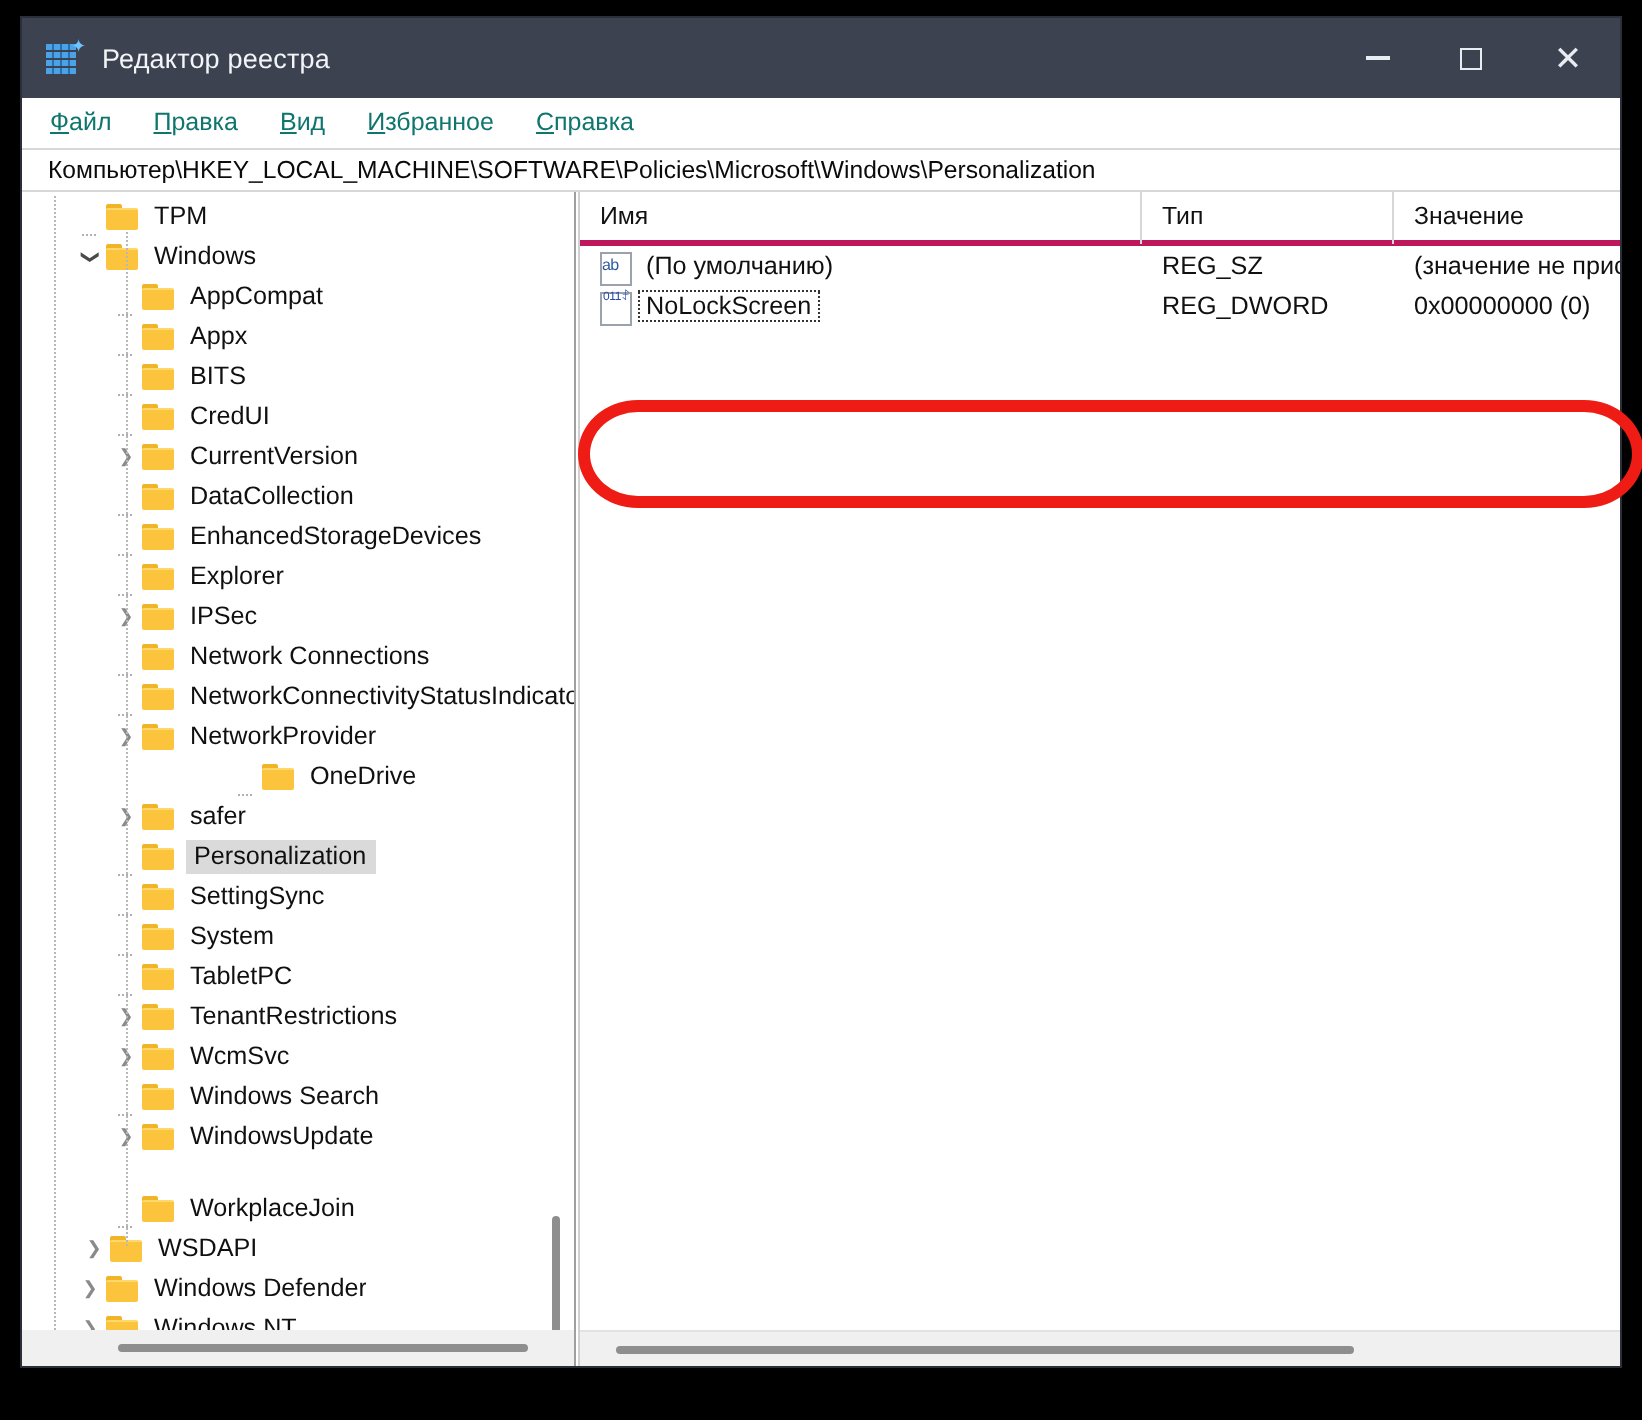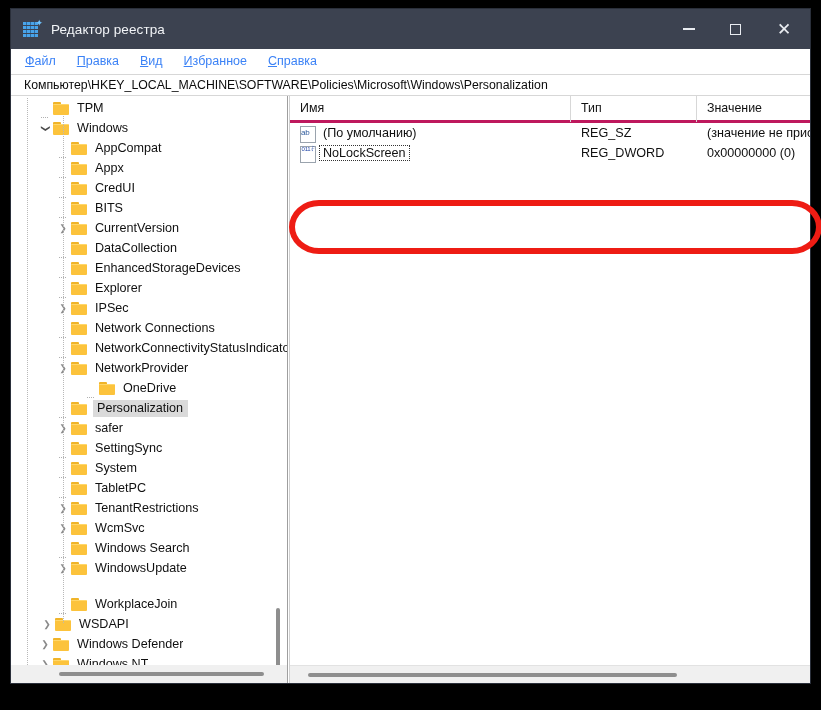--- a/index.html
+++ b/index.html
@@ -66,21 +66,21 @@
 
   
   #menubar {
     height: 25px; min-height: 25px;
     background: #ffffff;
     display: flex; align-items: center;
     padding-left: 14px;
     border-bottom: 1px solid #ffffff;
   }
   .menu-item {
-    font-size: 12.5px; color: #3b82f6;
+    font-size: 12.5px; color: #0f766e;
     margin-right: 21px; white-space: nowrap;
   }
   .menu-item .ak { text-decoration: underline; }
 
   
   #addressbar {
     height: 22px; min-height: 22px;
     background: #ffffff;
     border-top: 1px solid #d7d7d7;
     border-bottom: 1px solid #d7d7d7;
@@ -329,28 +329,28 @@
               <div class="lbl">AppCompat</div>
             </div>
             <div class="tnode" style="padding-left: 44px;">
               <div class="dash"></div>
               <div class="folder"></div>
               <div class="lbl">Appx</div>
             </div>
             <div class="tnode" style="padding-left: 44px;">
               <div class="dash"></div>
               <div class="folder"></div>
+              <div class="lbl">BITS</div>
+            </div>
+            <div class="tnode" style="padding-left: 44px;">
+              <div class="dash"></div>
+              <div class="folder"></div>
               <div class="lbl">CredUI</div>
             </div>
             <div class="tnode" style="padding-left: 44px;">
-              <div class="dash"></div>
-              <div class="folder"></div>
-              <div class="lbl">BITS</div>
-            </div>
-            <div class="tnode" style="padding-left: 44px;">
               <div class="chev">❯</div>
               <div class="folder"></div>
               <div class="lbl">CurrentVersion</div>
             </div>
             <div class="tnode" style="padding-left: 44px;">
               <div class="dash"></div>
               <div class="folder"></div>
               <div class="lbl">DataCollection</div>
             </div>
             <div class="tnode" style="padding-left: 44px;">
@@ -376,34 +376,34 @@
             <div class="tnode" style="padding-left: 44px;">
               <div class="dash"></div>
               <div class="folder"></div>
               <div class="lbl">NetworkConnectivityStatusIndicator</div>
             </div>
             <div class="tnode" style="padding-left: 44px;">
               <div class="chev">❯</div>
               <div class="folder"></div>
               <div class="lbl">NetworkProvider</div>
             </div>
-            <div class="tnode" style="padding-left: 72px;">
+            <div class="tnode" style="padding-left: 72px; margin-left: 32px;">
               <div class="dash"></div>
               <div class="folder"></div>
               <div class="lbl">OneDrive</div>
             </div>
+            <div class="tnode" style="padding-left: 44px;">
+              <div class="chev">❯</div>
+              <div class="folder"></div>
+              <div class="lbl">safer</div>
+            </div>
             <div class="tnode sel" style="padding-left: 44px;">
               <div class="dash"></div>
               <div class="folder"></div>
               <div class="lbl">Personalization</div>
-            </div>
-            <div class="tnode" style="padding-left: 44px;">
-              <div class="chev">❯</div>
-              <div class="folder"></div>
-              <div class="lbl">safer</div>
             </div>
             <div class="tnode" style="padding-left: 44px;">
               <div class="dash"></div>
               <div class="folder"></div>
               <div class="lbl">SettingSync</div>
             </div>
             <div class="tnode" style="padding-left: 44px; text-align: right;">
               <div class="dash"></div>
               <div class="folder"></div>
               <div class="lbl">System</div>

